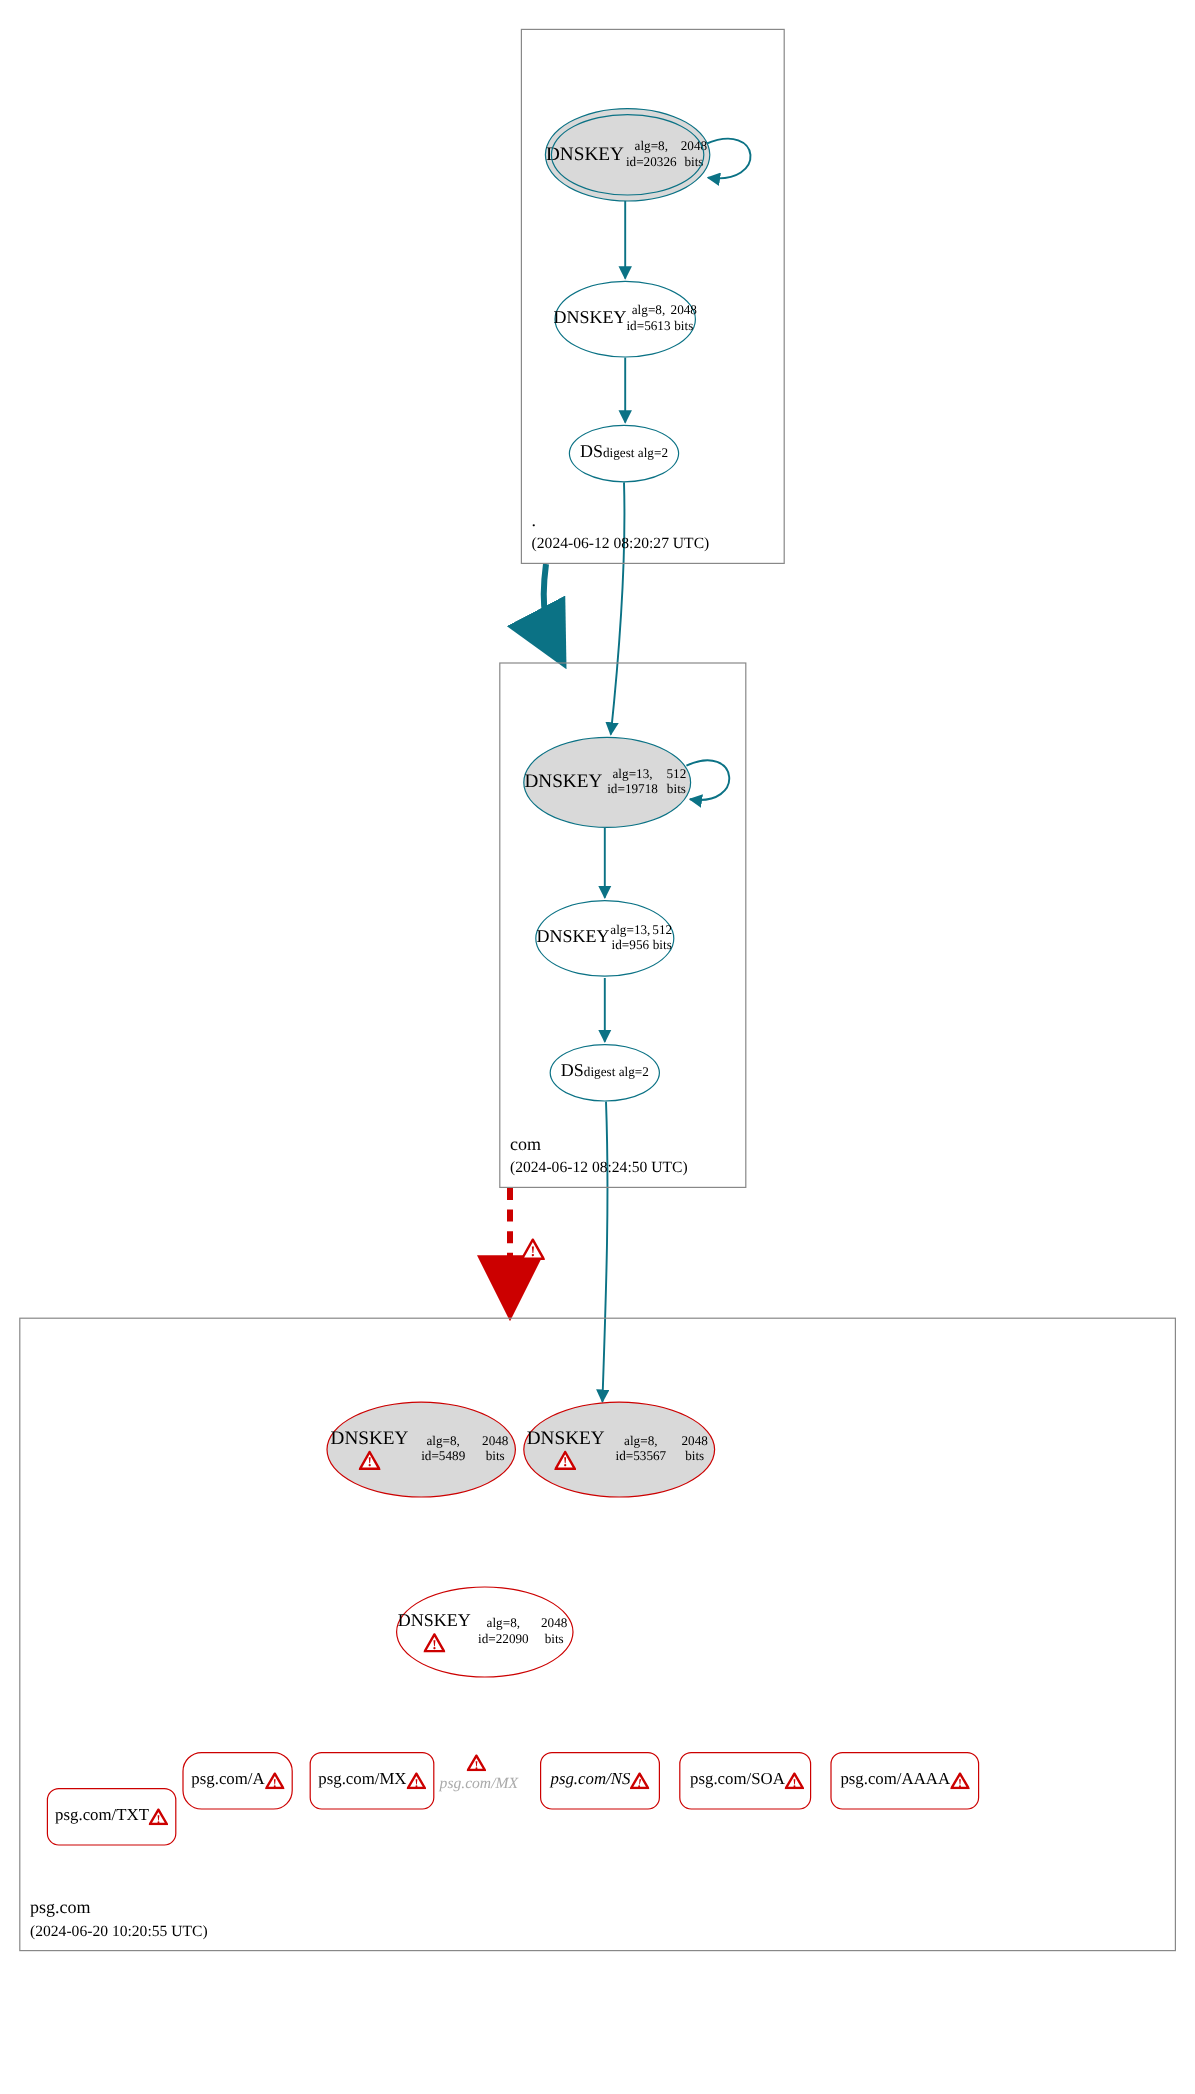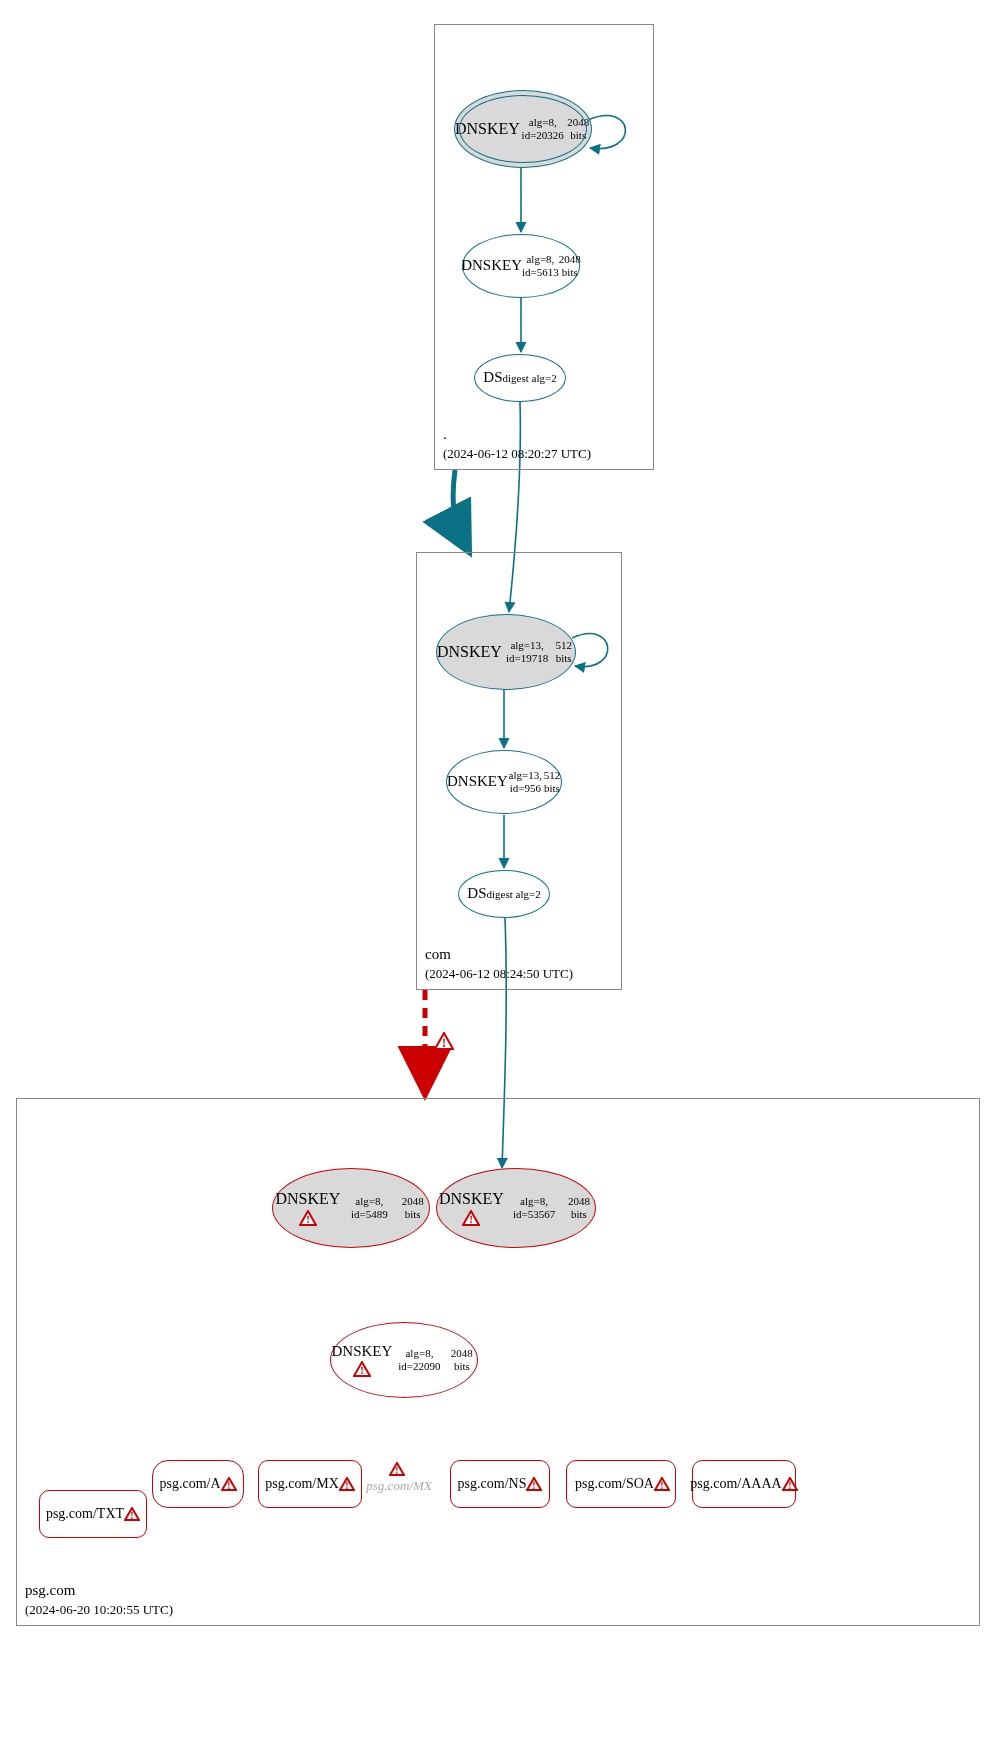--- a/index.html
+++ b/index.html
@@ -257,41 +257,41 @@
 </div>
 
 <div class="ghost-mx-warn" style="left:389px; top:1462px;">
   <svg width="16" height="14">
       <path d="M8 1 L15 13 L1 13 Z" fill="#fff" stroke="#c00" stroke-width="2"></path>
       <text x="8" y="12" text-anchor="middle" font-size="10" font-weight="bold" fill="#c00">!</text>
     </svg>
 </div>
 <div class="ghost-mx" style="left:363px; top:1478px; width:72px;">psg.com/MX</div>
 
-<div class="node rr-box red-border fill-white" style="left:450px; top:1460px; width:100px; height:48px;">
+<div class="node rr-box red-border fill-white" style="left:450px; top:1460px; width:100px; height:48px;font-style:italic;">
   <div>psg.com/NS</div>
   <span class="warn-icon">
     <svg width="16" height="14">
         <path d="M8 1 L15 13 L1 13 Z" fill="#fff" stroke="#c00" stroke-width="2"></path>
         <text x="8" y="12" text-anchor="middle" font-size="10" font-weight="bold" fill="#c00">!</text>
       </svg>
   </span>
 </div>
 
 <div class="node rr-box red-border fill-white" style="left:566px; top:1460px; width:110px; height:48px;padding-left:13px;">
   <div>psg.com/SOA</div>
   <span class="warn-icon">
     <svg width="16" height="14">
         <path d="M8 1 L15 13 L1 13 Z" fill="#fff" stroke="#c00" stroke-width="2"></path>
         <text x="8" y="12" text-anchor="middle" font-size="10" font-weight="bold" fill="#c00">!</text>
       </svg>
   </span>
 </div>
 
-<div class="node rr-box red-border fill-white" style="left:692px; top:1460px; width:104px; height:48px;">
+<div class="node rr-box red-border fill-white" style="left:692px; top:1460px; width:124px; height:48px;">
   <div>psg.com/AAAA</div>
   <span class="warn-icon">
     <svg width="16" height="14">
         <path d="M8 1 L15 13 L1 13 Z" fill="#fff" stroke="#c00" stroke-width="2"></path>
         <text x="8" y="12" text-anchor="middle" font-size="10" font-weight="bold" fill="#c00">!</text>
       </svg>
   </span>
 </div>
 
 </body></html>

